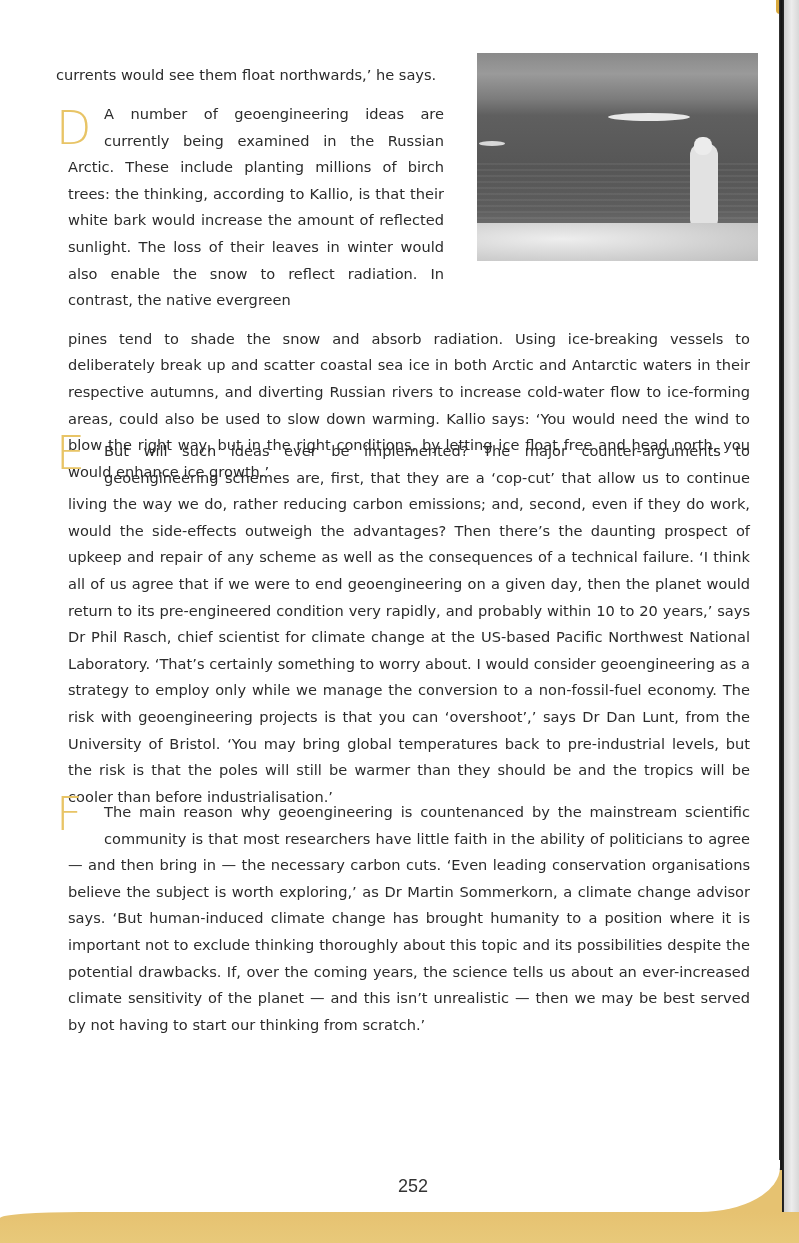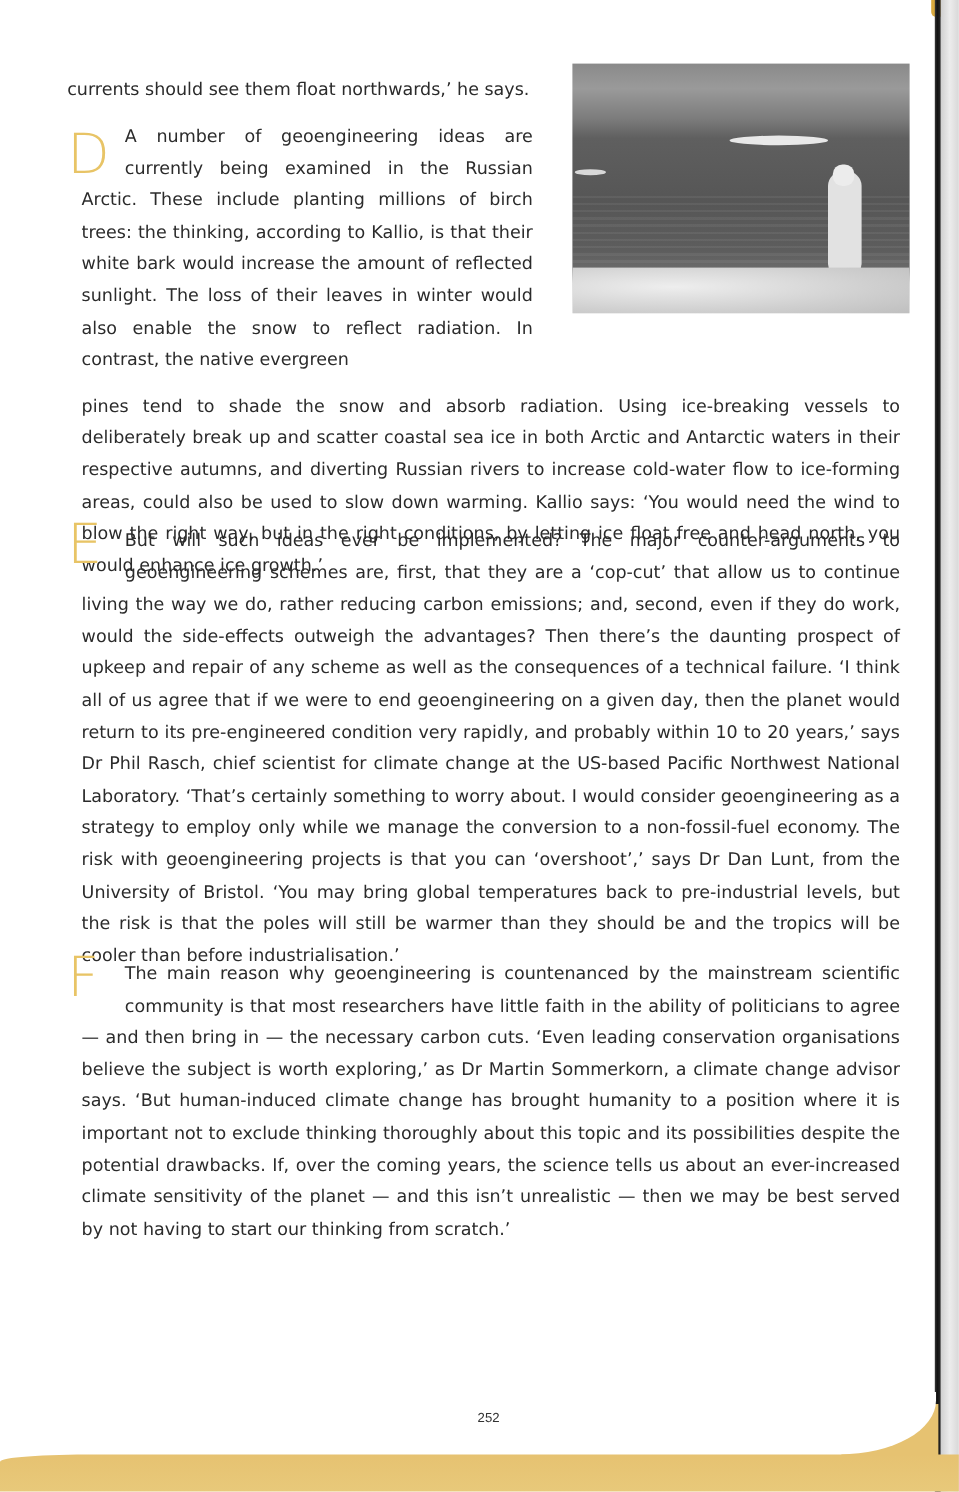--- a/index.html
+++ b/index.html
@@ -75,29 +75,29 @@
     background: repeating-linear-gradient(to bottom, rgba(255,255,255,0.06) 0 2px, rgba(0,0,0,0) 2px 6px);
   }
 
   .sec-d { top: 89px; }
   .sec-d .narrow { width: 400px; }
   .sec-e { top: 426px; }
   .sec-f { top: 787px; }
 
   .page-number {
     position: absolute; left: 398px; top: 1176px;
-    font-size: 11px; color: #333; font-family: "Liberation Sans", sans-serif;
+    font-size: 18px; color: #333; font-family: "Liberation Sans", sans-serif;
   }
 </style>
 </head>
 <body>
 
 <div class="page">
 
-  <p class="lead-line">currents should see them float northwards,’ he says.</p>
+  <p class="lead-line">currents would see them float northwards,’ he says.</p>
 
   <div class="photo">
     <div class="floe1"></div>
     <div class="floe2"></div>
     <div class="shimmer"></div>
     <div class="bear-body"></div>
     <div class="bear-head"></div>
     <div class="ice"></div>
   </div>
 

